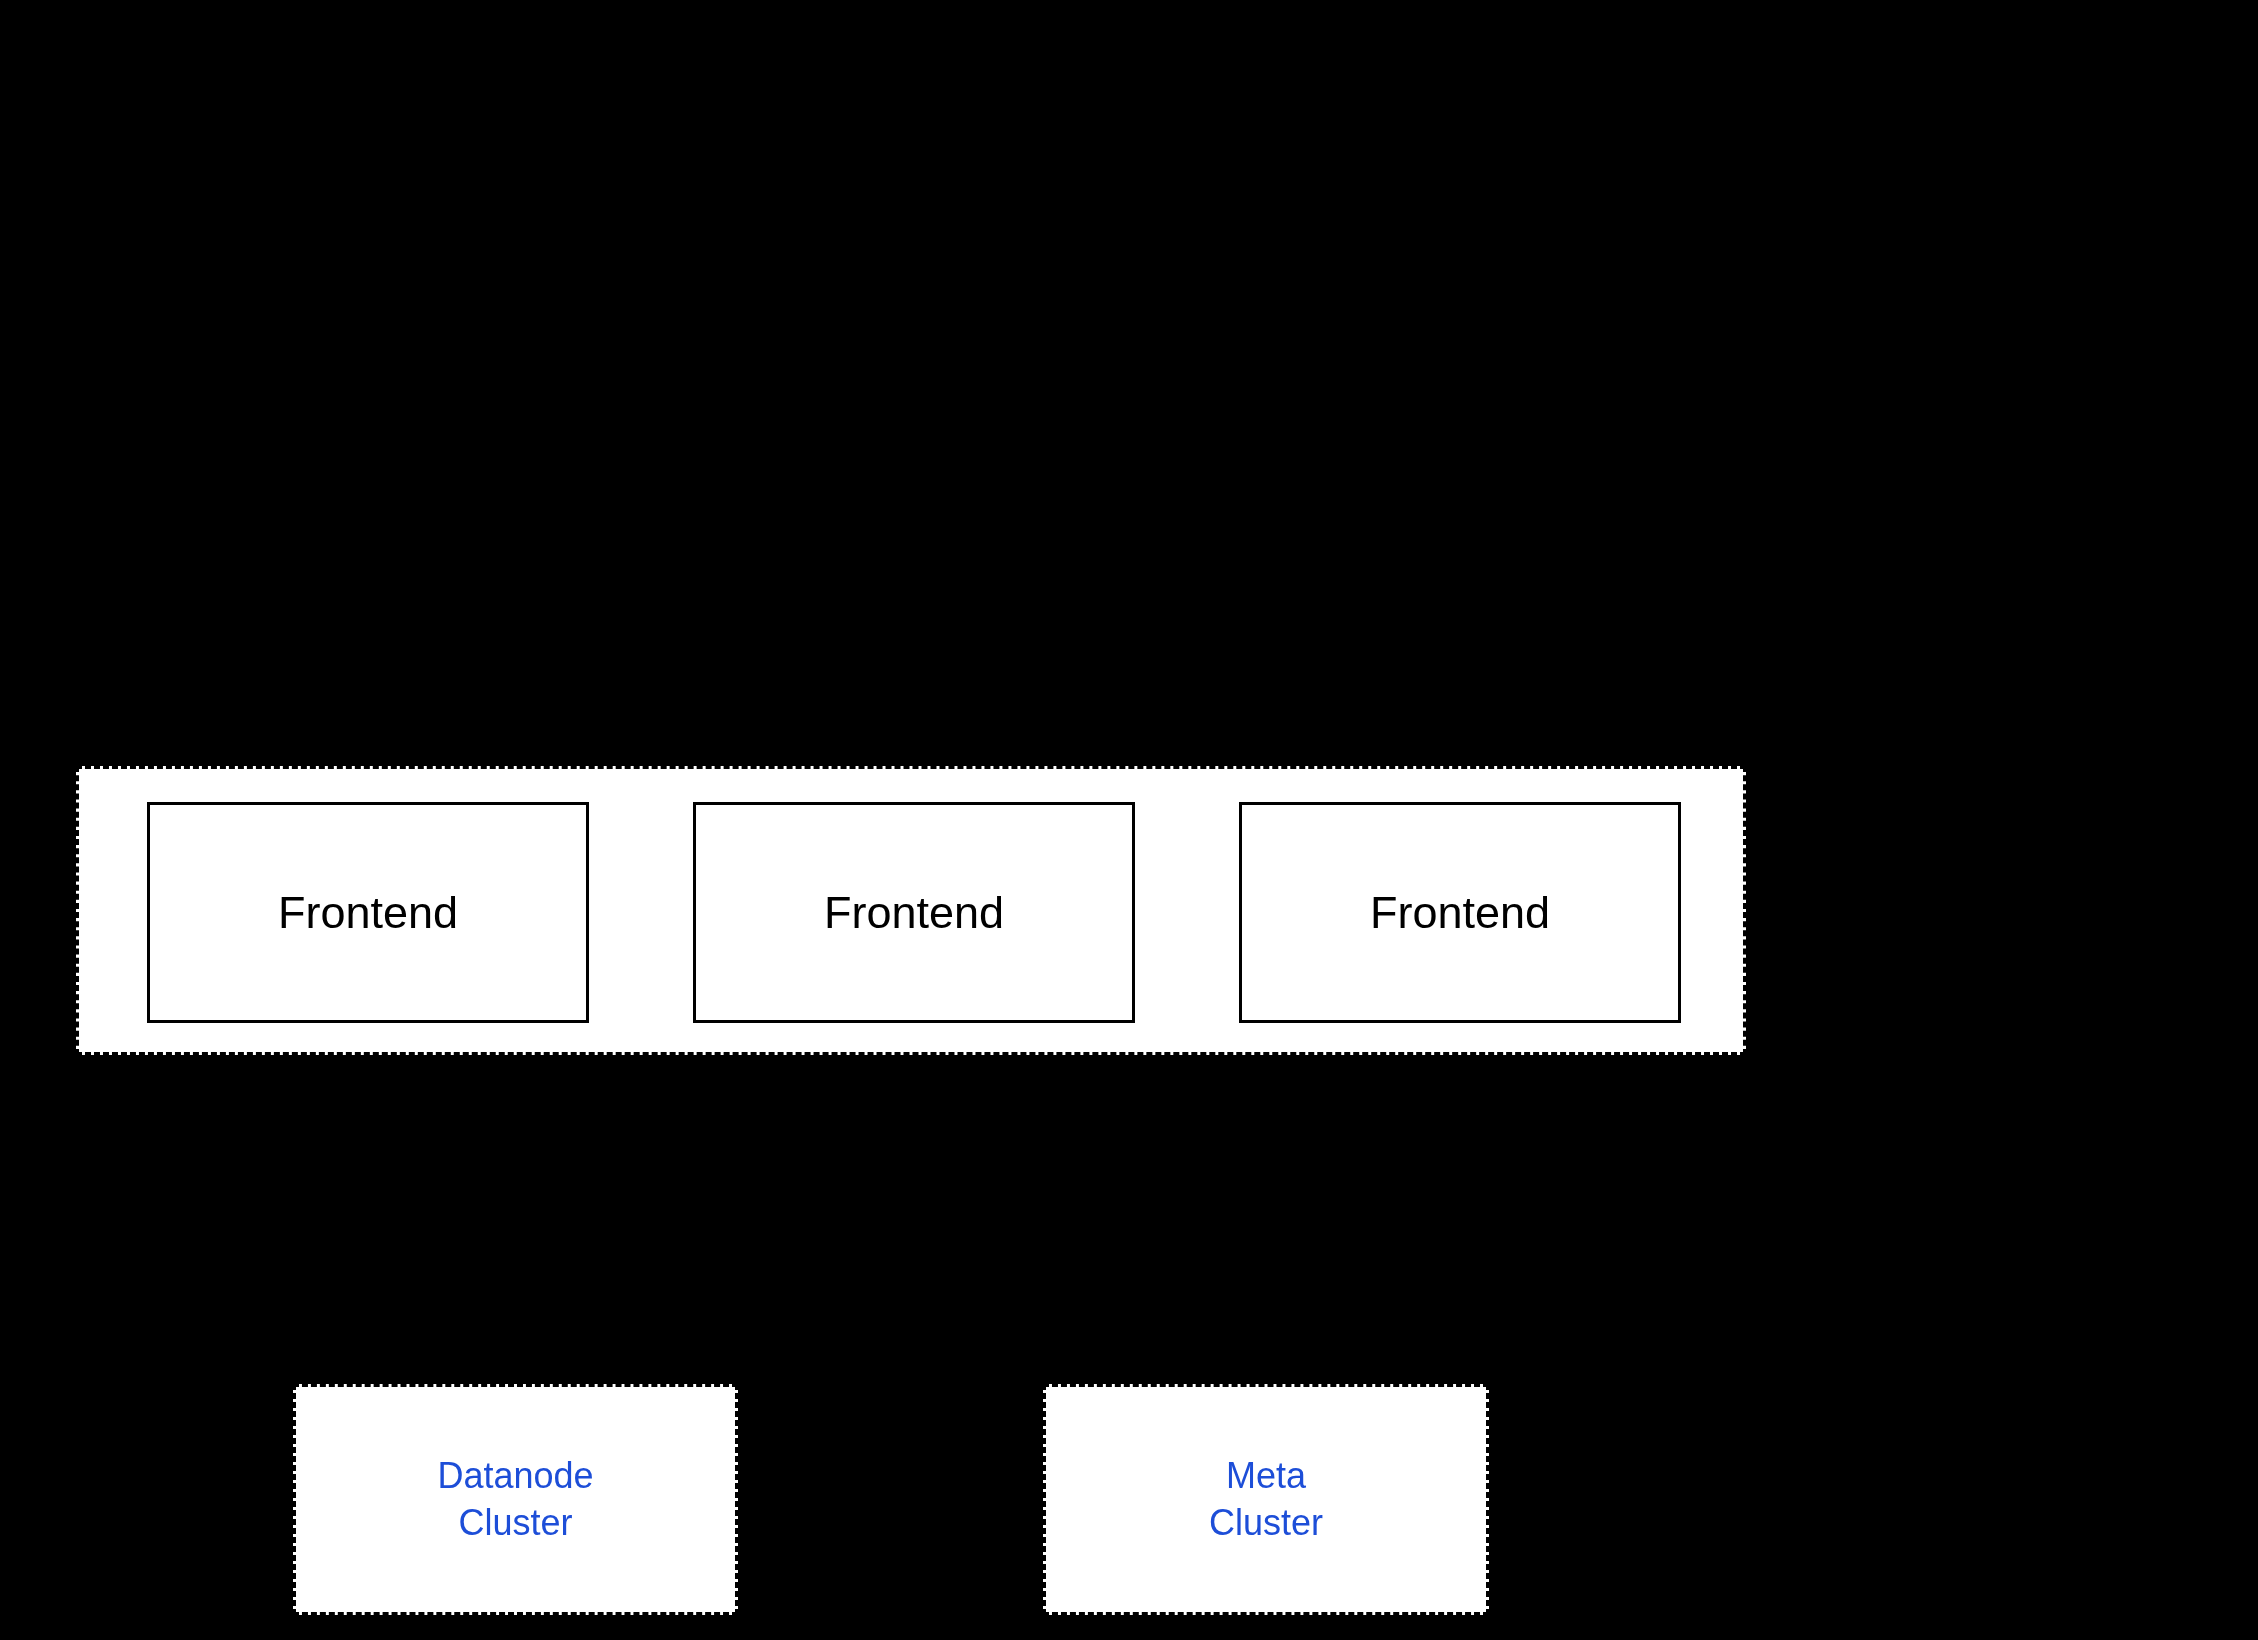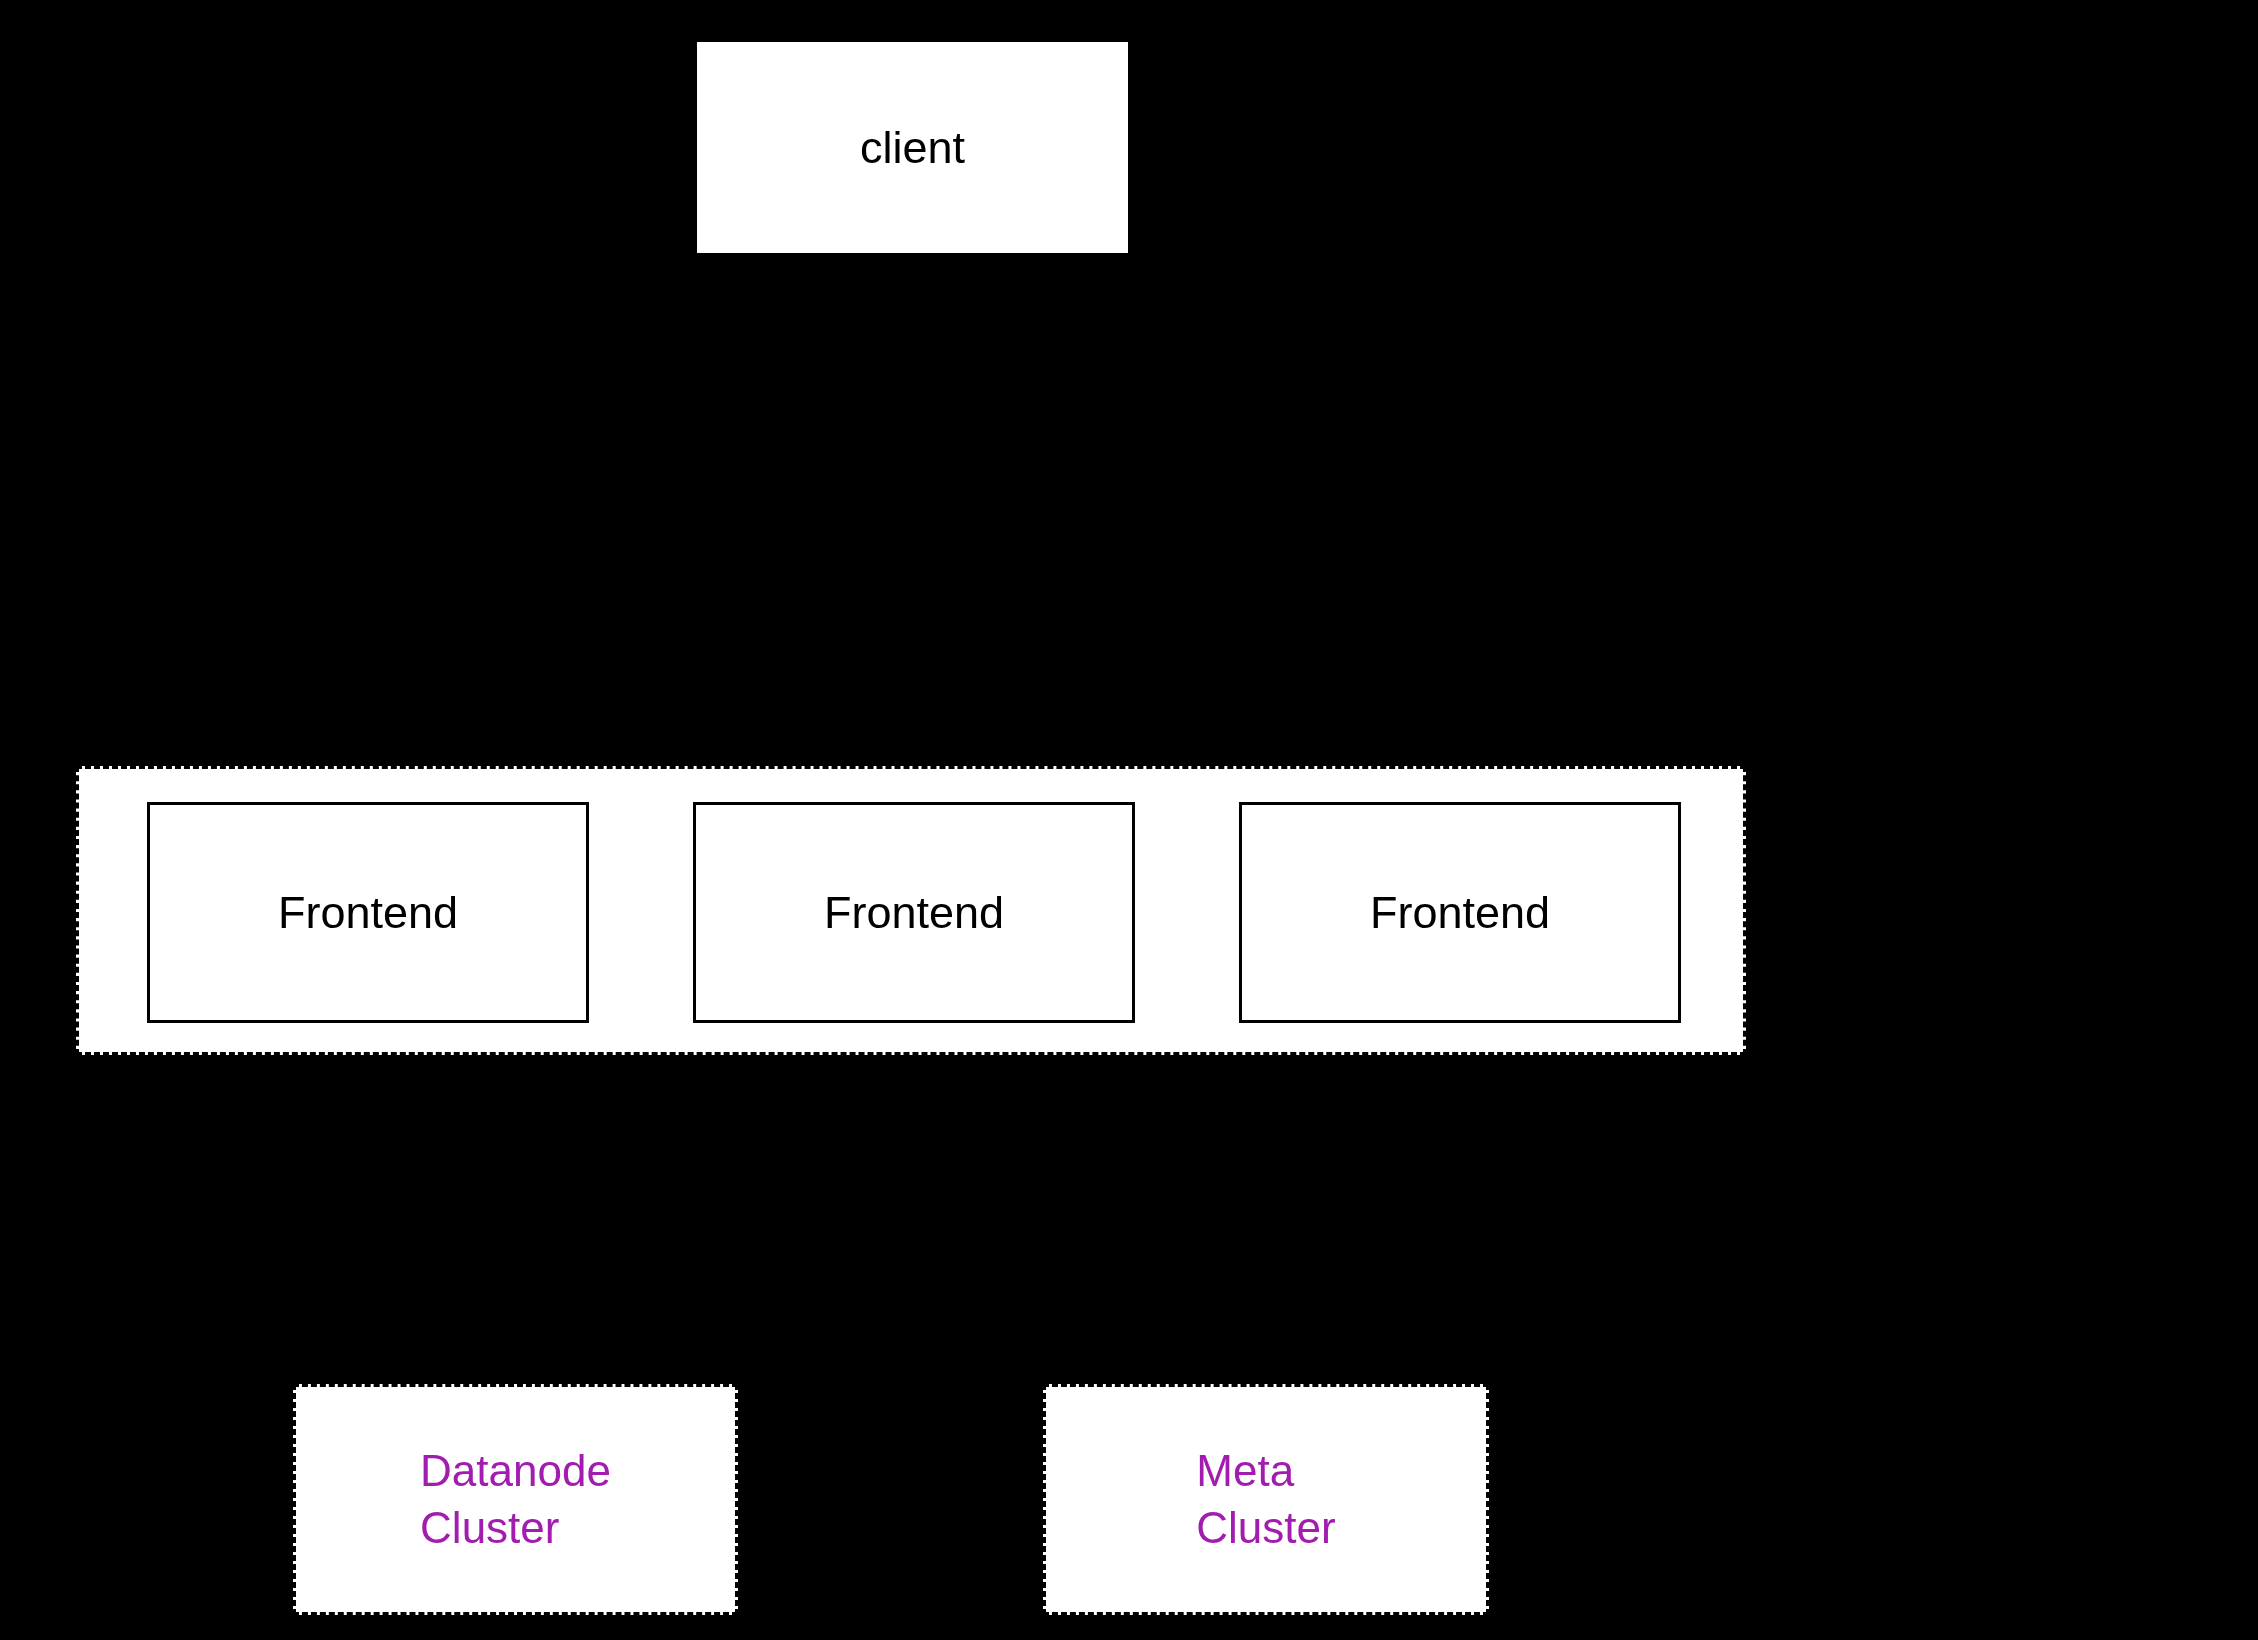--- a/index.html
+++ b/index.html
@@ -82,27 +82,27 @@
   }
   .frontend-box.fe-0 { left: 68px; }
   .frontend-box.fe-1 { left: 614px; }
   .frontend-box.fe-2 { left: 1160px; }
 
   
   .cluster-box {
     position: absolute;
     box-sizing: border-box;
     background: #ffffff;
-    color: #a21caf;
+    color: #1d4ed8;
     border: 3.6px dashed #000000;
     display: flex;
     align-items: center;
     justify-content: center;
-    text-align: left;
-    font-size: 44px;
+    text-align: center;
+    font-size: 36px;
     line-height: 1.28;
     white-space: pre-line;
   }
   .datanode-cluster {
     left: 293px;
     top: 1384px;
     width: 445px;
     height: 231px;
   }
   .meta-cluster {
@@ -110,21 +110,20 @@
     top: 1384px;
     width: 446px;
     height: 231px;
   }
 </style>
 </head>
 <body>
 
 <div id="canvas">
 
-  <div class="node client-box">client</div>
 
 
   <div class="frontend-group">
     <div class="frontend-box fe-0">Frontend</div>
     <div class="frontend-box fe-1">Frontend</div>
     <div class="frontend-box fe-2">Frontend</div>
   </div>
 
   <div class="cluster-box datanode-cluster">Datanode
 Cluster</div>

